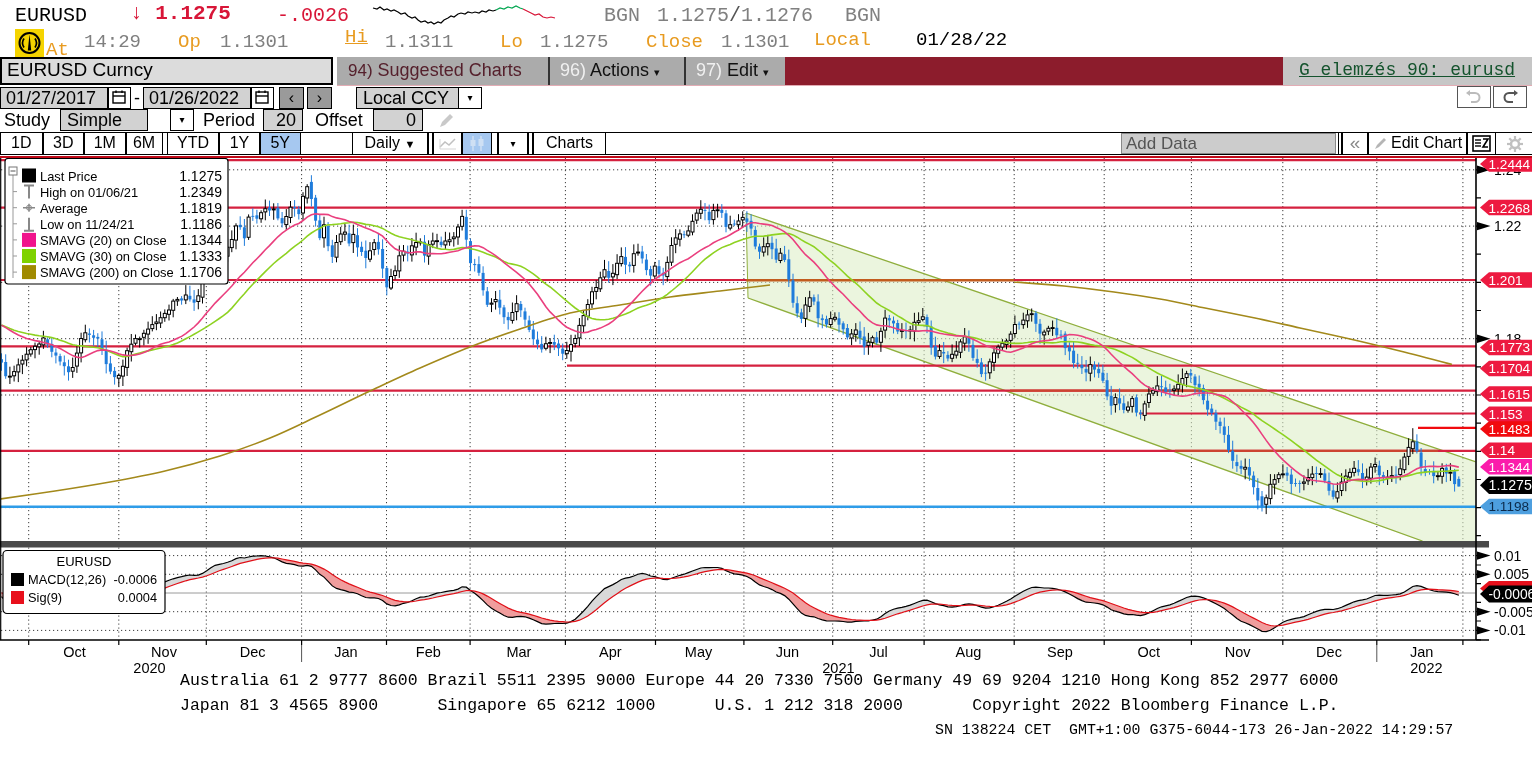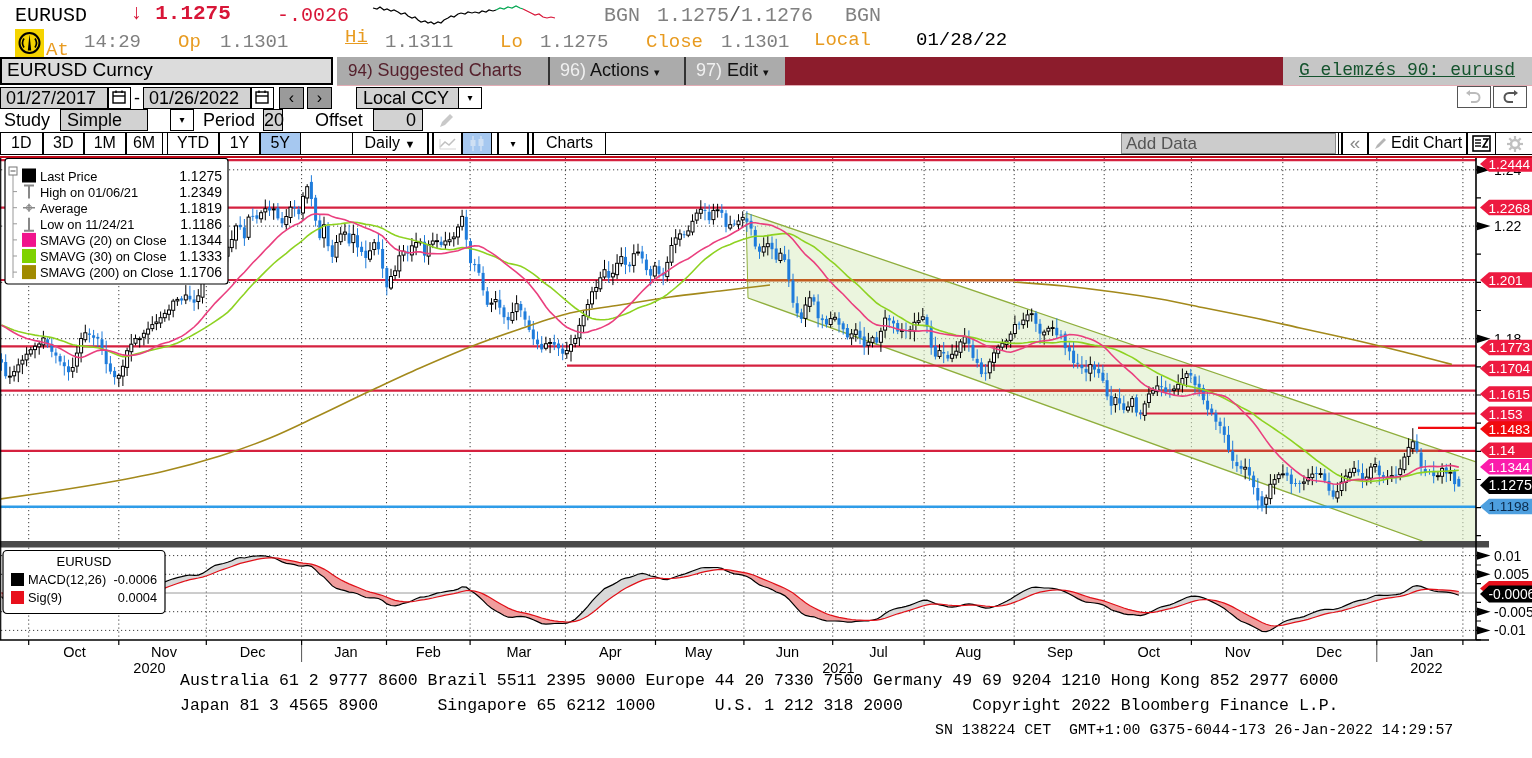--- a/index.html
+++ b/index.html
@@ -82,21 +82,21 @@
   </svg>
 <svg class="abs" style="left:1501px;top:89px;" width="18" height="16" viewBox="0 0 18 16">
     <path d="M14 4 L8 4 A4.5 4.5 0 0 0 8 13 L12 13" fill="none" stroke="#555" stroke-width="2"></path>
     <polygon points="13,1 13,7 17,4" fill="#555"></polygon>
   </svg>
 
 <div class="abs" style="left:4px;top:110px;font-size:18px;color:#000;">Study</div>
 <div class="abs" style="left:60px;top:109px;width:88px;height:22px;background:#d2d2d2;border:1px solid #000;font-size:18px;color:#000;padding-left:6px;">Simple MA</div>
 <div class="abs" style="left:170px;top:109px;width:24px;height:22px;background:#fff;border:1px solid #000;text-align:center;font-size:10px;color:#000;line-height:20px;">▾</div>
 <div class="abs" style="left:203px;top:110px;font-size:18px;color:#000;">Period</div>
-<div class="abs" style="left:263px;top:109px;width:20px;height:22px;background:#d2d2d2;border:1px solid #000;font-size:18px;color:#000;text-align:right;padding-right:6px;">20</div>
+<div class="abs" style="left:263px;top:109px;width:40px;height:22px;background:#d2d2d2;border:1px solid #000;font-size:18px;color:#000;text-align:right;padding-right:6px;">20</div>
 <div class="abs" style="left:315px;top:110px;font-size:18px;color:#000;">Offset</div>
 <div class="abs" style="left:373px;top:109px;width:50px;height:22px;background:#d2d2d2;border:1px solid #000;font-size:18px;color:#000;text-align:right;padding-right:6px;">0</div>
 <svg class="abs" style="left:437px;top:112px;" width="18" height="18" viewBox="0 0 18 18">
     <path d="M3 15 L5 10 L13 2 L16 5 L8 13 Z" fill="#c9c9c9"></path>
   </svg>
 
 <div class="abs" style="left:0;top:132px;width:1532px;height:23px;background:#fff;border-top:1.5px solid #000;border-bottom:1.5px solid #000;"></div>
 <div class="abs" style="left:0px;top:132px;width:42.5px;height:23px;background:#fff;border:1.5px solid #000;border-top-width:1.5px;font-size:16px;color:#000;text-align:center;line-height:20px;">1D</div>
 <div class="abs" style="left:42.5px;top:132px;width:41.5px;height:23px;background:#fff;border:1.5px solid #000;border-top-width:1.5px;font-size:16px;color:#000;text-align:center;line-height:20px;">3D</div>
 <div class="abs" style="left:84px;top:132px;width:41.5px;height:23px;background:#fff;border:1.5px solid #000;border-top-width:1.5px;font-size:16px;color:#000;text-align:center;line-height:20px;">1M</div>

